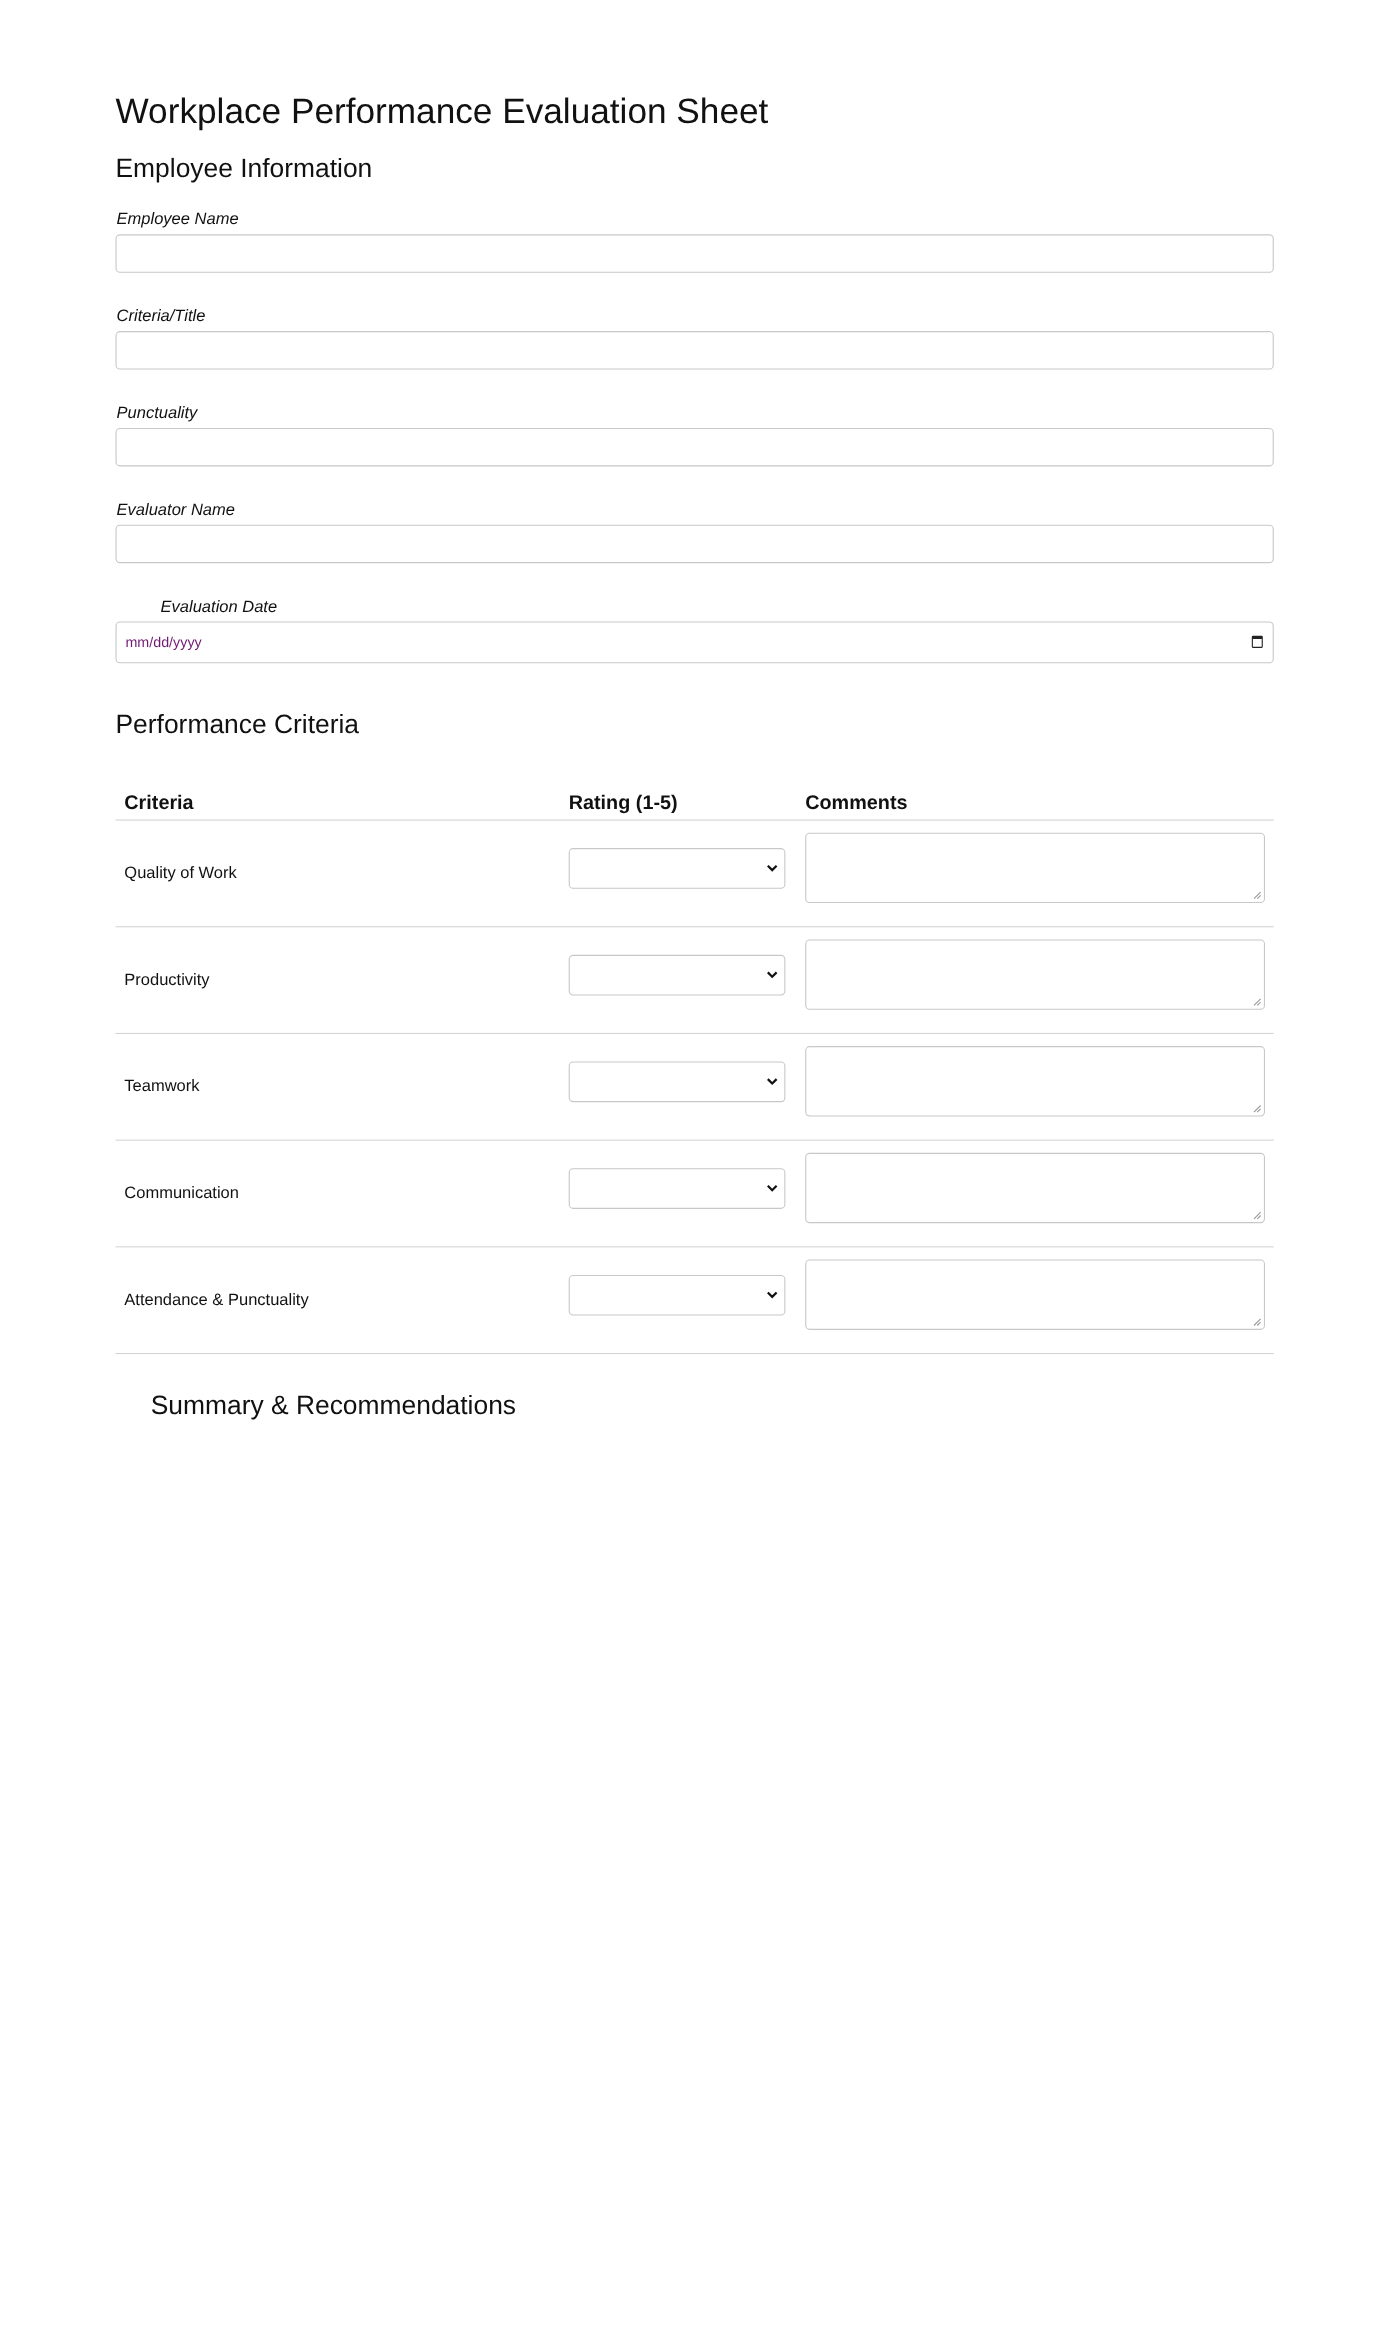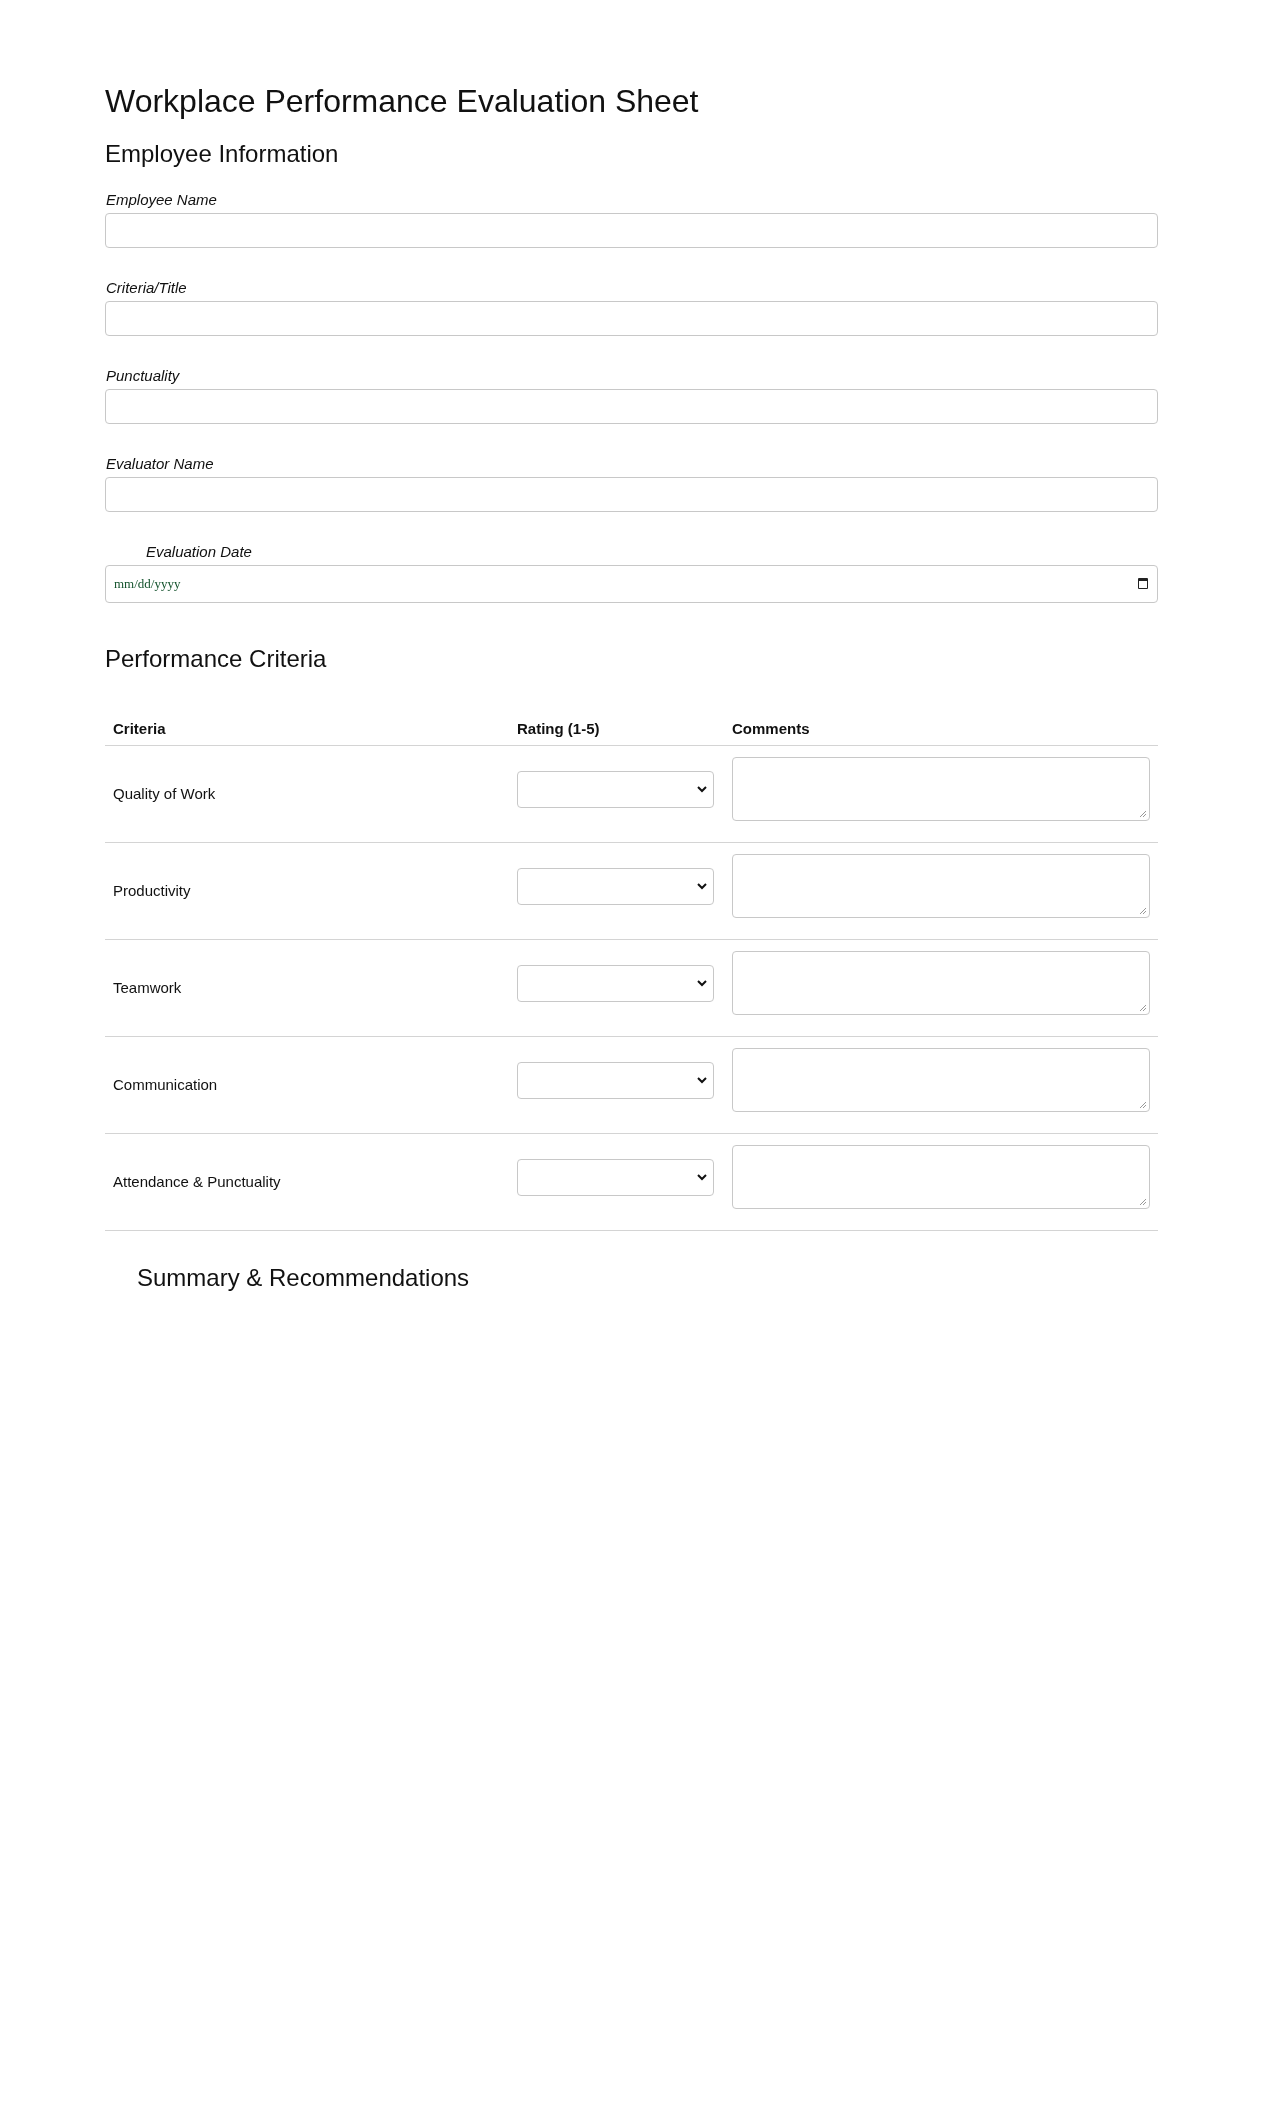--- a/index.html
+++ b/index.html
@@ -7,26 +7,26 @@
          font-family: "Liberation Sans", sans-serif; color: #111111; }
   .abs { position: absolute; }
   .h1 { left: 105px; top: 82px; font-size: 32px; line-height: 38px; font-weight: normal; margin: 0; white-space: nowrap; }
   .h2 { left: 105px; font-size: 24px; line-height: 28px; font-weight: normal; margin: 0; white-space: nowrap; text-align: right; }
   .field-label { left: 106px; font-size: 15px; line-height: 18px; white-space: nowrap; font-style: italic; }
   .text-input { left: 105px; width: 1053px; height: 35px; box-sizing: border-box;
                 border: 1px solid #c8c8c8; border-radius: 4px; background: #fff; padding: 0 8px;
                 font-family: "Liberation Sans", sans-serif; font-size: 15px; outline: none; }
   .date-input { left: 105px; top: 565px; width: 1053px; height: 38px; box-sizing: border-box;
                 border: 1px solid #c8c8c8; border-radius: 4px; background: #fff; }
-  .date-text { position: absolute; left: 8px; top: 10px; font-family: Liberation Serif, serif;
-               font-size: 13px; line-height: 16px; color: #14532d; }
+  .date-text { position: absolute; left: 8px; top: 10px; font-family: Liberation Sans, sans-serif;
+               font-size: 13px; line-height: 16px; color: #701a75; }
   .cal-icon { position: absolute; right: 9px; top: 12px; width: 10px; height: 11px; box-sizing: border-box;
               border: 1.5px solid #222; border-top-width: 3px; border-radius: 1px; }
   .table-header { left: 105px; top: 706px; width: 1053px; height: 39px; border-bottom: 1px solid #d4d4d4; }
-  .th { position: absolute; top: 14px; font-size: 15px; font-weight: bold; line-height: 18px; white-space: nowrap; }
+  .th { position: absolute; top: 14px; font-size: 18px; font-weight: bold; line-height: 18px; white-space: nowrap; }
   .row { left: 105px; width: 1053px; height: 96px; border-bottom: 1.5px solid #d4d4d4; }
   .crit-label { position: absolute; left: 8px; top: 39px; font-size: 15px; line-height: 18px; white-space: nowrap; text-align: center; }
   .rating-select { position: absolute; left: 412px; top: 25px; width: 197px; height: 37px; box-sizing: border-box;
                    border: 1px solid #c8c8c8; border-radius: 4px; background: #fff; }
   .chev { position: absolute; right: 5px; top: 12px; width: 12px; height: 10px; }
   .comment-area { position: absolute; left: 627px; top: 11px; width: 418px; height: 64px; box-sizing: border-box;
                   border: 1px solid #c8c8c8; border-radius: 4px; background: #fff; }
   .grip { position: absolute; right: 2px; bottom: 2px; width: 8px; height: 8px; }
 </style>
 </head>

